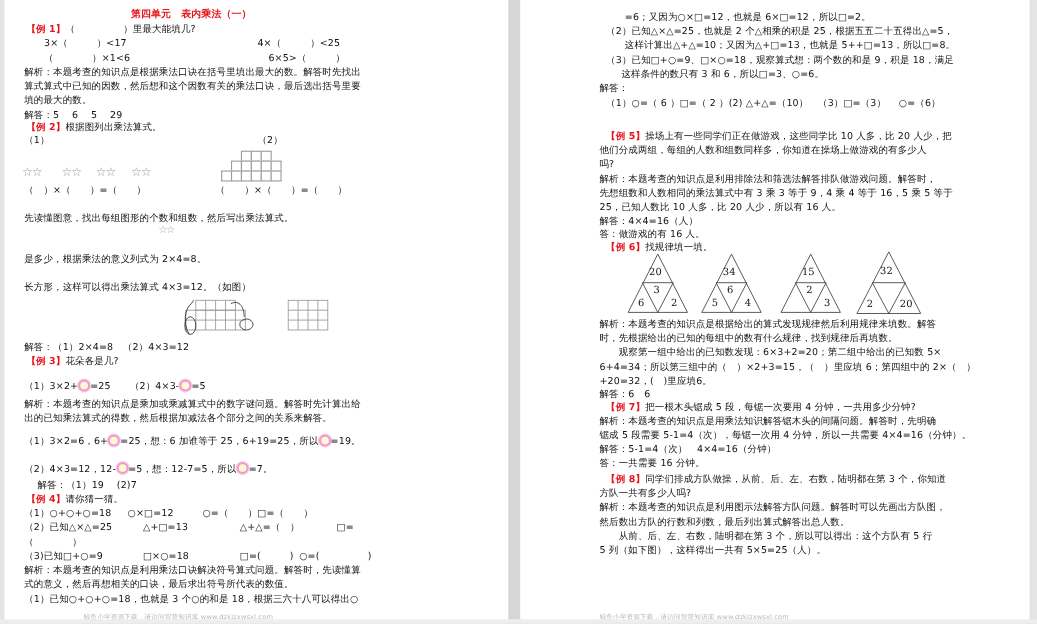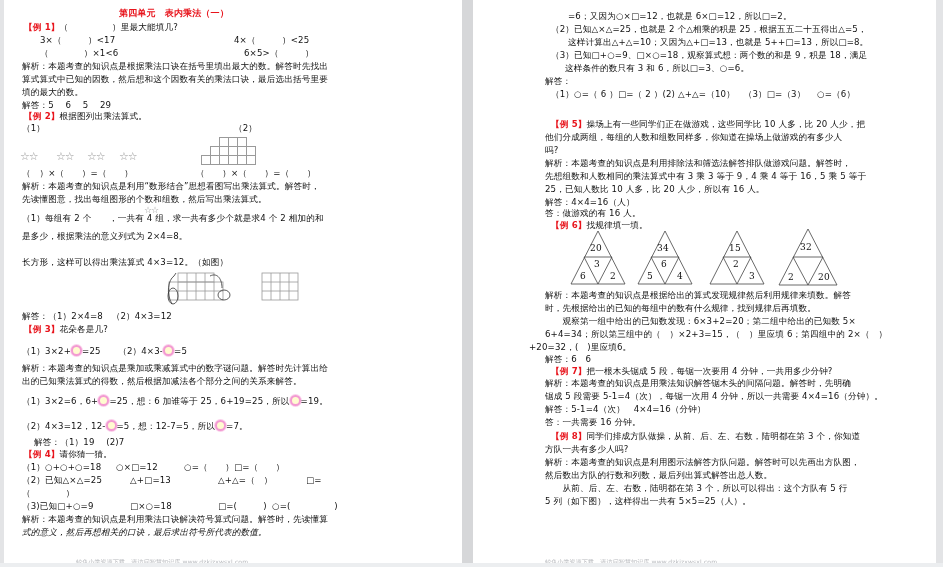--- a/index.html
+++ b/index.html
@@ -76,23 +76,21 @@
       <div class="cell" style="left:45px;top:9px;width:10px;height:10px;"></div>
       <div class="cell" style="left:0;top:18px;width:10px;height:10px;"></div>
       <div class="cell" style="left:9px;top:18px;width:10px;height:10px;"></div>
       <div class="cell" style="left:18px;top:18px;width:10px;height:10px;"></div>
       <div class="cell" style="left:27px;top:18px;width:10px;height:10px;"></div>
       <div class="cell" style="left:36px;top:18px;width:10px;height:10px;"></div>
       <div class="cell" style="left:45px;top:18px;width:10px;height:10px;"></div>
     </div>
     <div class="line" style="left:18px;top:167px;">（　）×（　　）=（　　）</div>
     <div class="line" style="left:192px;top:167px;">（　　）×（　　）=（　　）</div>
-    <div class="line" style="left:18px;top:180px;">解析：本题考查的知识点是利用“数形结合”思想看图写出乘法算式。解答时，</div>
     <div class="line" style="left:18px;top:193px;">先读懂图意，找出每组图形的个数和组数，然后写出乘法算式。</div>
-    <div class="line" style="left:18px;top:212px;">（1）每组有 2 个　　，一共有 4 组，求一共有多少个就是求4 个 2 相加的和</div>
     <div class="stars" style="left:140px;top:205px;font-size:9px;">☆☆</div>
     <div class="line" style="left:18px;top:230px;">是多少，根据乘法的意义列式为 2×4=8。</div>
     <div class="line" style="left:18px;top:256px;">长方形，这样可以得出乘法算式 4×3=12。（如图）</div>
 
     <svg class="tri" style="left:162px;top:270px;" width="70" height="38" viewBox="0 0 70 38">
       <g stroke="#9a9a9a" fill="none" stroke-width="0.8">
         <rect x="12" y="3" width="36" height="9"></rect>
           <line x1="21" y1="3" x2="21" y2="30"></line>
           <line x1="30" y1="3" x2="30" y2="30"></line>
           <line x1="39" y1="3" x2="39" y2="30"></line>
@@ -135,21 +133,22 @@
     <div class="line" style="left:18px;top:474px;">（2）已知△×△=25</div>
     <div class="line" style="left:126px;top:474px;">△+□=13</div>
     <div class="line" style="left:214px;top:474px;">△+△=（　）</div>
     <div class="line" style="left:302px;top:474px;">□=</div>
     <div class="line" style="left:18px;top:487px;">（　　　　）</div>
     <div class="line" style="left:18px;top:500px;">（3)已知□+○=9</div>
     <div class="line" style="left:126px;top:500px;">□×○=18</div>
     <div class="line" style="left:214px;top:500px;">□=(　　　)</div>
     <div class="line" style="left:268px;top:500px;">○=(　　　　　)</div>
     <div class="line" style="left:18px;top:513px;">解析：本题考查的知识点是利用乘法口诀解决符号算式问题。解答时，先读懂算</div>
-    <div class="line" style="left:18px;top:526px;font-style:italic;">式的意义，然后再想相关的口诀，最后求出符号所代表的数值。</div>
+    <div class="line" style="left:18px;top:526px;">式的意义，然后再想相关的口诀，最后求出符号所代表的数值。</div>
+    <div class="line" style="left:18px;top:539px;">（1）已知○+○+○=18，也就是 3 个○的和是 18，根据三六十八可以得出○</div>
     <div class="line footer" style="left:72px;top:556px;">鲸鱼小学资源下载，请访问智慧知识库 www.dzkjzxwsxl.com</div>
   </div>
 
   <div class="page p2">
     <div class="line" style="left:95px;top:10px;">=6；又因为○×□=12，也就是 6×□=12，所以□=2。</div>
     <div class="line" style="left:78px;top:23px;">（2）已知△×△=25，也就是 2 个△相乘的积是 25，根据五五二十五得出△=5，</div>
     <div class="line" style="left:95px;top:36px;">这样计算出△+△=10；又因为△+□=13，也就是 5++□=13，所以□=8。</div>
     <div class="line" style="left:78px;top:49px;">（3）已知□+○=9、□×○=18，观察算式想：两个数的和是 9，积是 18，满足</div>
     <div class="line" style="left:92px;top:62px;">这样条件的数只有 3 和 6，所以□=3、○=6。</div>
     <div class="line" style="left:72px;top:75px;">解答：</div>
@@ -212,21 +211,21 @@
       <div class="line" style="left:22px;top:13px;font-size:9px;font-family:'DejaVu Serif',serif;">32</div>
       <div class="line" style="left:26px;top:30px;font-size:9px;font-family:'DejaVu Serif',serif;"></div>
       <div class="line" style="left:10px;top:43px;font-size:9px;font-family:'DejaVu Serif',serif;">2</div>
       <div class="line" style="left:40px;top:43px;font-size:9px;font-family:'DejaVu Serif',serif;">20</div>
     </div>
 
     <div class="line" style="left:72px;top:289px;">解析：本题考查的知识点是根据给出的算式发现规律然后利用规律来填数。解答</div>
     <div class="line" style="left:72px;top:302px;">时，先根据给出的已知的每组中的数有什么规律，找到规律后再填数。</div>
     <div class="line" style="left:72px;top:315px;">　　观察第一组中给出的已知数发现：6×3+2=20；第二组中给出的已知数 5×</div>
     <div class="line" style="left:72px;top:328px;">6+4=34；所以第三组中的（　）×2+3=15，（　）里应填 6；第四组中的 2×（　）</div>
-    <div class="line" style="left:56px;top:341px;text-align:center;">+20=32，(　)里应填6。</div>
+    <div class="line" style="left:72px;top:341px;text-align:center;">+20=32，(　)里应填6。</div>
     <div class="line" style="left:72px;top:353px;">解答：6　6</div>
 
     <div class="line" style="left:78px;top:365px;"><span class="red">【例 7】</span><span>把一根木头锯成 5 段，每锯一次要用 4 分钟，一共用多少分钟?</span></div>
     <div class="line" style="left:72px;top:377px;">解析：本题考查的知识点是用乘法知识解答锯木头的间隔问题。解答时，先明确</div>
     <div class="line" style="left:72px;top:390px;">锯成 5 段需要 5-1=4（次），每锯一次用 4 分钟，所以一共需要 4×4=16（分钟）。</div>
     <div class="line" style="left:72px;top:403px;">解答：5-1=4（次）　4×4=16（分钟）</div>
     <div class="line" style="left:72px;top:416px;">答：一共需要 16 分钟。</div>
 
     <div class="line" style="left:78px;top:430px;"><span class="red">【例 8】</span><span>同学们排成方队做操，从前、后、左、右数，陆明都在第 3 个，你知道</span></div>
     <div class="line" style="left:72px;top:443px;">方队一共有多少人吗?</div>

